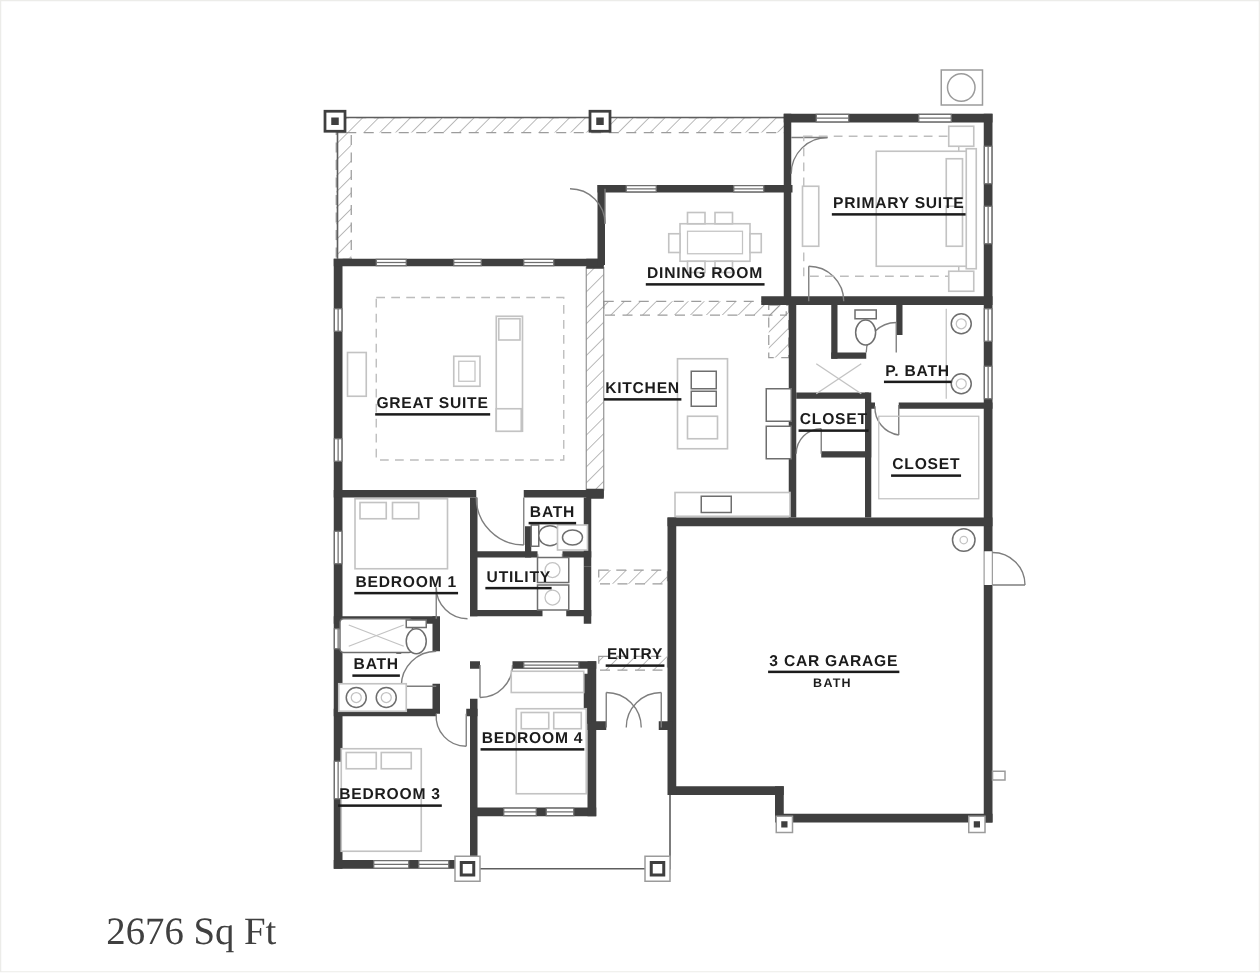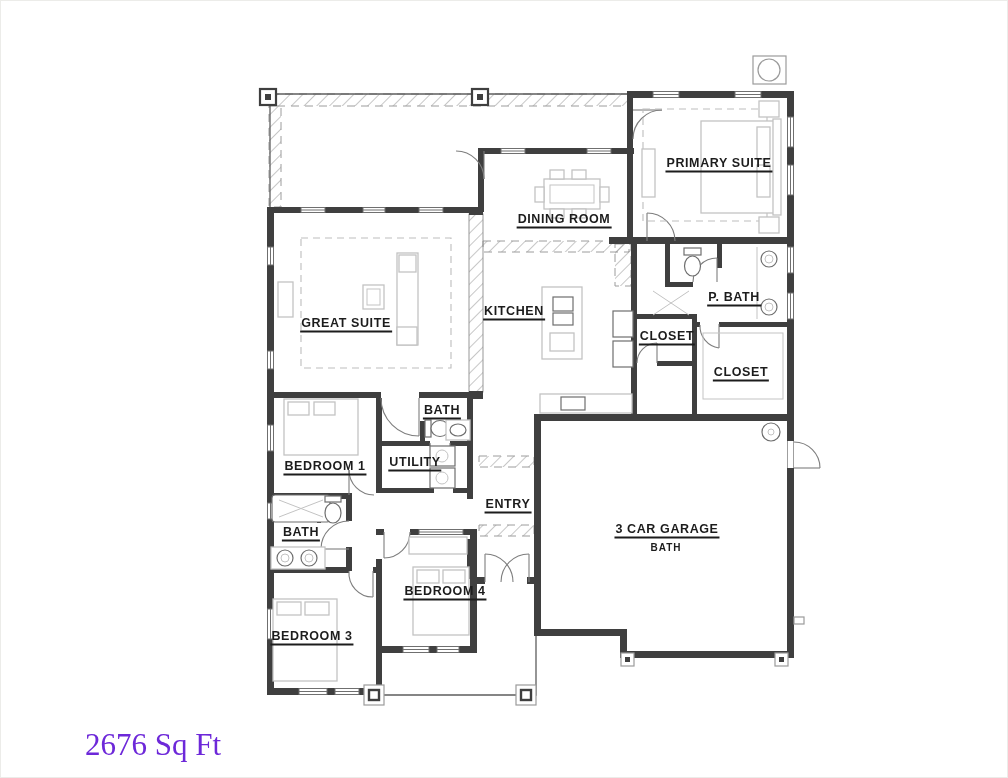--- a/index.html
+++ b/index.html
@@ -20,21 +20,21 @@
   .hatd{fill:url(#hatch);stroke:#9c9c9c;stroke-width:1;stroke-dasharray:8 6;}
   .thin{stroke:#5e5e5e;stroke-width:1.3;fill:none;}
   .lite{fill:#ffffff;stroke:#9b9b9b;stroke-width:1.2;}
   
   .room-label{position:absolute;transform:translate(-50%,-50%);
       font-weight:700;font-size:12.5px;letter-spacing:.6px;color:#1c1c1c;
       border-bottom:2px solid #1c1c1c;padding:0 1px 1px;white-space:nowrap;}
   .sub-label{position:absolute;transform:translate(-50%,-50%);
       font-weight:700;font-size:10px;letter-spacing:1px;color:#1c1c1c;white-space:nowrap;}
   .area-label{position:absolute;left:84px;top:726px;
-      font-family:"Liberation Serif",serif;font-size:31px;color:#6d28d9;white-space:nowrap;}
+      font-family:"Liberation Serif",serif;font-size:31px;color:#404040;white-space:nowrap;}
 </style>
 </head>
 <body>
 
 <div class="page">
 
 <svg width="1008" height="778" viewBox="0 0 1008 778">
   <defs>
     <pattern id="hatch" patternUnits="userSpaceOnUse" width="9" height="9" patternTransform="rotate(45)">
       <line x1="0" y1="0" x2="0" y2="9" stroke="#909090" stroke-width="1"></line>
@@ -339,22 +339,22 @@
 <div class="room-label" style="left:718px;top:163px">PRIMARY SUITE</div>
 <div class="room-label" style="left:563px;top:219px">DINING ROOM</div>
 <div class="room-label" style="left:345px;top:323px">GREAT SUITE</div>
 <div class="room-label" style="left:513px;top:311px">KITCHEN</div>
 <div class="room-label" style="left:666px;top:336px">CLOSET</div>
 <div class="room-label" style="left:733px;top:297px">P. BATH</div>
 <div class="room-label" style="left:740px;top:372px">CLOSET</div>
 <div class="room-label" style="left:441px;top:410px">BATH</div>
 <div class="room-label" style="left:324px;top:466px">BEDROOM 1</div>
 <div class="room-label" style="left:414px;top:462px">UTILITY</div>
-<div class="room-label" style="left:507px;top:504px">ENTRY</div>
+<div class="room-label" style="left:507px;top:524px">ENTRY</div>
 <div class="room-label" style="left:666px;top:529px">3 CAR GARAGE</div>
 <div class="sub-label" style="left:665px;top:546px">BATH</div>
 <div class="room-label" style="left:300px;top:532px">BATH</div>
-<div class="room-label" style="left:444px;top:591px">BEDROOM 4</div>
+<div class="room-label" style="left:425px;top:591px">BEDROOM 4</div>
 <div class="room-label" style="left:311px;top:636px">BEDROOM 3</div>
 
 <div class="area-label">2676 Sq Ft</div>
 
 </div>
 
 </body></html>

